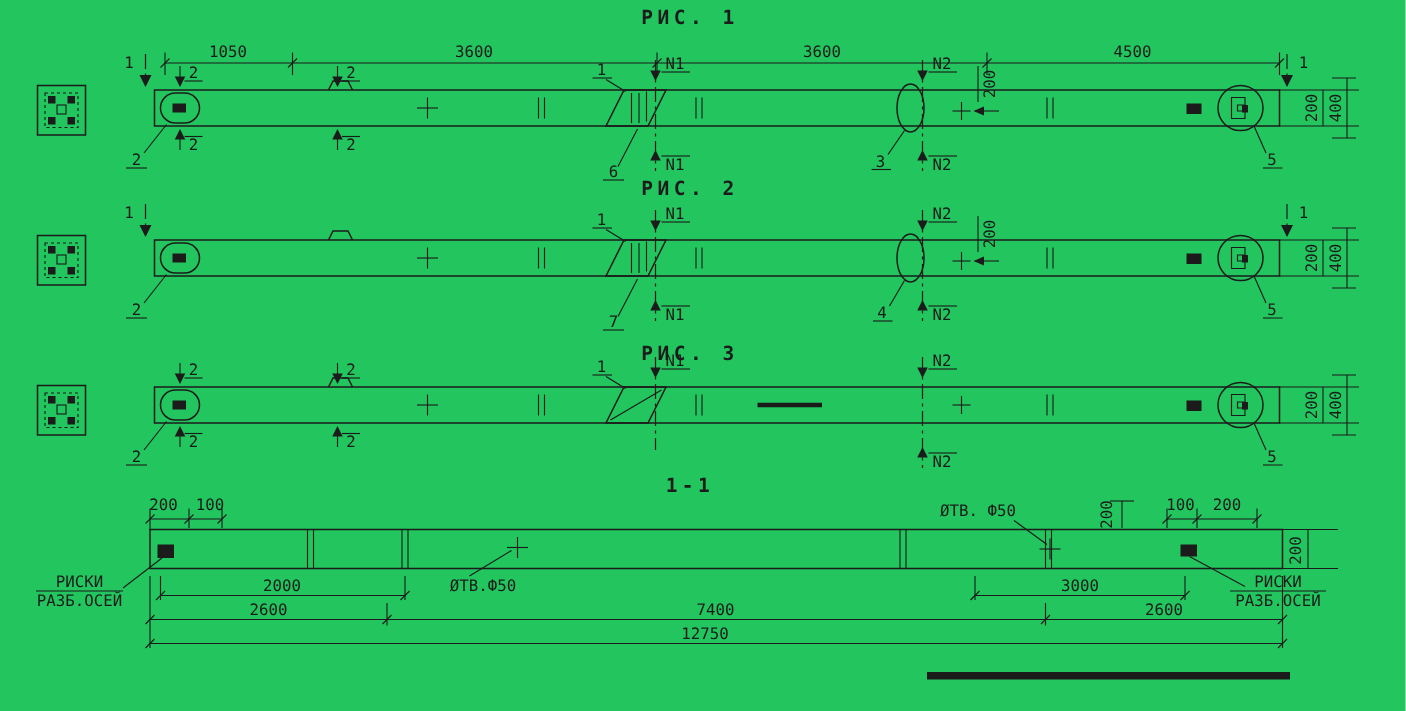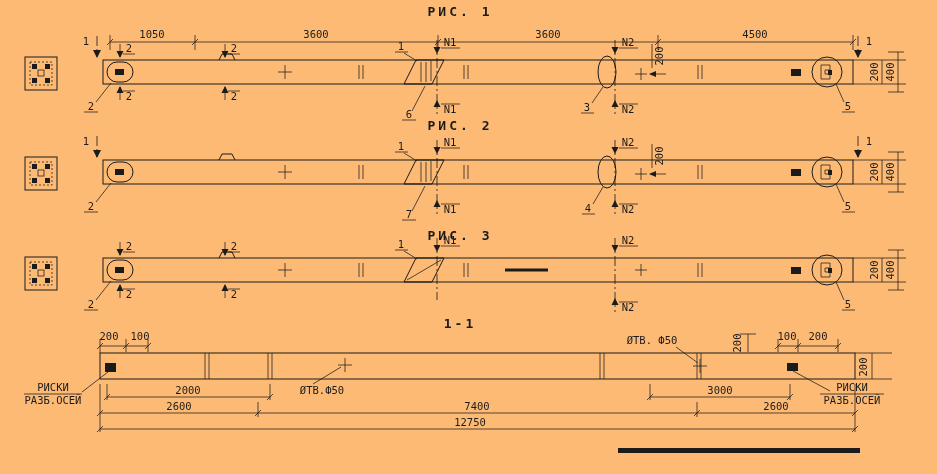--- a/index.html
+++ b/index.html
@@ -1,16 +1,16 @@
 <!DOCTYPE html>
 <html><head>
 <meta charset="utf-8">
 <style>
   html,body{margin:0;padding:0;background:#e8e8e8;}
-  #stage{width:937px;height:474px;background:#fdba74;position:relative;overflow:hidden;}
+  #stage{width:937px;height:474px;background:#22c55e;position:relative;overflow:hidden;}
   svg{display:block;}
   svg text{font-family:"DejaVu Sans Mono","Liberation Mono",monospace;font-size:10.5px;fill:#1b1b1b;}
   svg text.tt{font-size:13px;font-weight:bold;letter-spacing:3px;}
   .s{stroke:#1b1b1b;stroke-width:1;fill:none;}
   .thin{stroke-width:0.75;}
   .sd{stroke:#1b1b1b;stroke-width:0.8;fill:none;stroke-dasharray:10 3 2 3;}
   .sf{fill:#1b1b1b;stroke:none;}
   .dash{stroke-dasharray:2 2;}
   .thick{stroke:#1b1b1b;stroke-width:3;fill:none;}
 </style>

